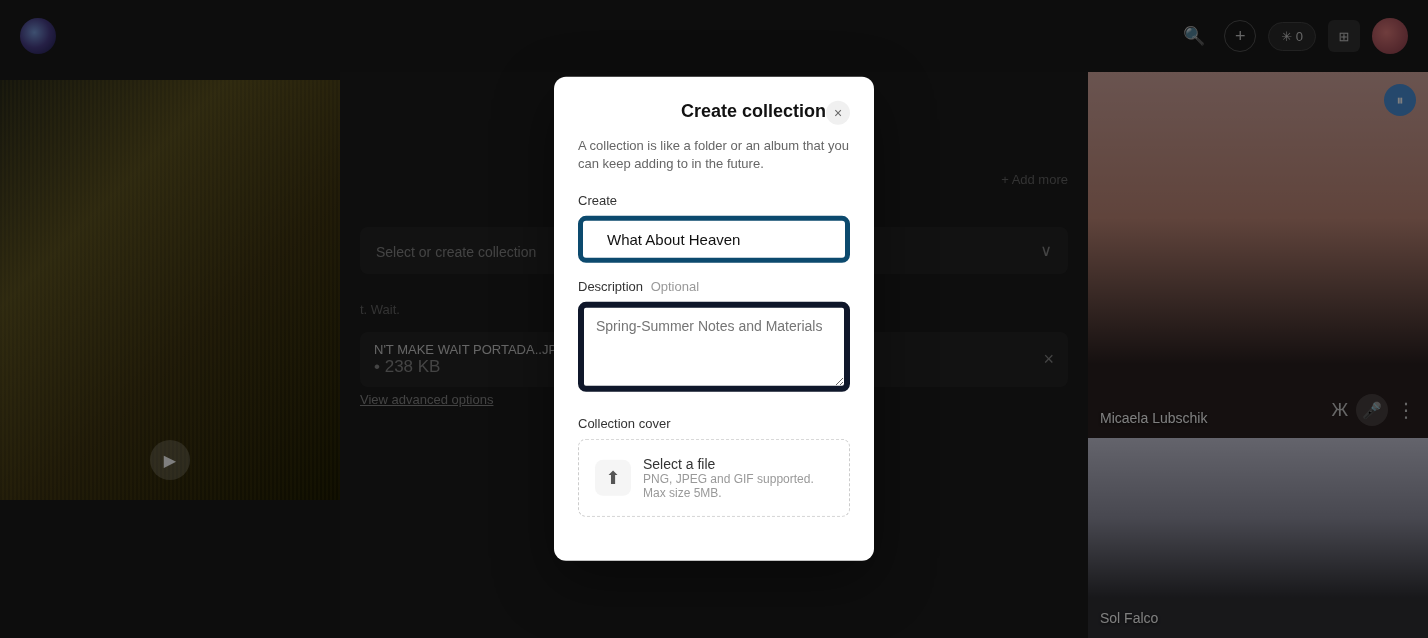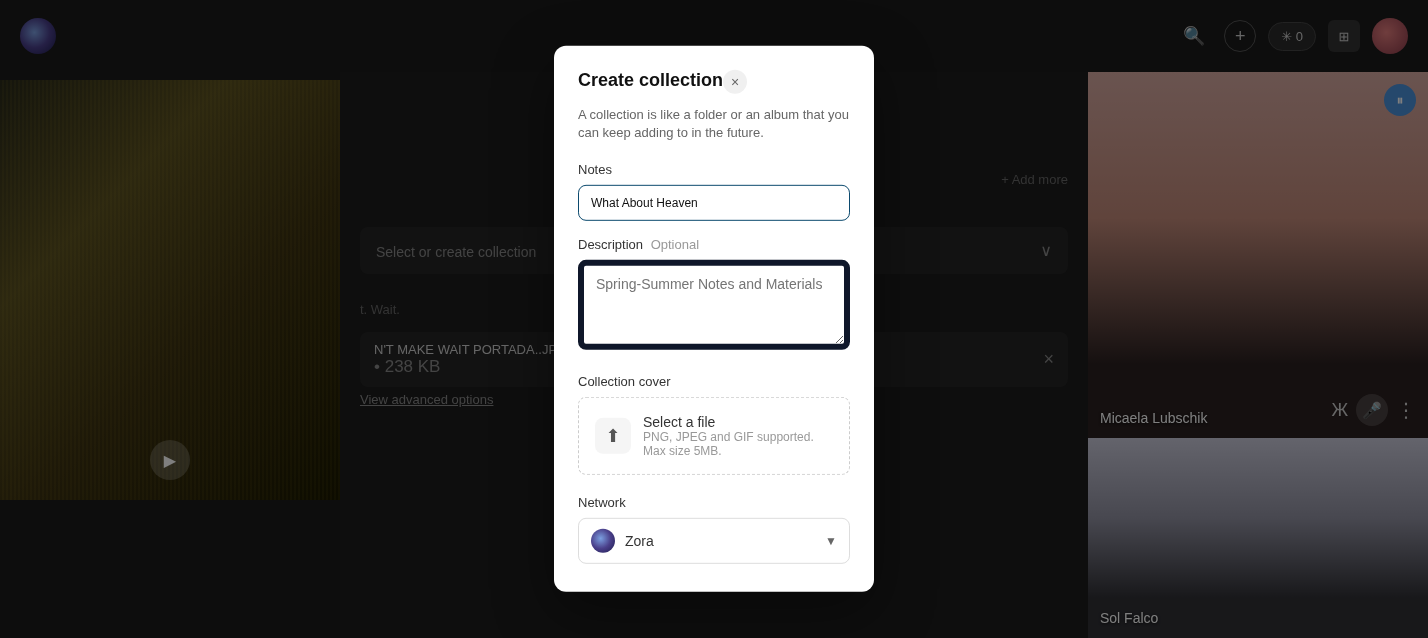--- a/index.html
+++ b/index.html
@@ -245,21 +245,21 @@
       transform: translate(-50%, -50%);
       width: 320px;
       background: white;
       border-radius: 12px;
       padding: 24px;
       z-index: 20;
       box-shadow: 0 20px 60px rgba(0,0,0,0.4);
     }
     .modal-header {
       display: flex;
-      justify-content: flex-start;
+      justify-content: flex-end;
       align-items: flex-start;
       margin-bottom: 12px;
     }
     .modal-title {
       font-size: 18px;
       font-weight: 600;
       color: #111;
     }
     .modal-close {
       width: 24px;
@@ -288,24 +288,24 @@
       margin-bottom: 8px;
     }
     .modal-field-label .optional {
       color: #999;
       font-weight: 400;
       margin-left: 4px;
       text-align: right;
     }
     .modal-input {
       width: 100%;
-      padding: 10px 12px;
-      border: 1px solid #0c4a6e;
-      border-radius: 8px;
-      font-size: 12px;
+      padding: 10px 24px;
+      border: 5px solid #0c4a6e;
+      border-radius: 8px;
+      font-size: 15px;
       color: #111;
       margin-bottom: 16px;
       outline: none;
     }
     .modal-textarea {
       width: 100%;
       padding: 10px 12px;
       border: 6px solid #0f172a;
       border-radius: 8px;
       font-size: 14px;
@@ -525,43 +525,33 @@
 
 <div class="modal-overlay"></div>
 
 <div class="modal">
   <div class="modal-header">
     <span class="modal-title">Create collection</span>
     <button class="modal-close">×</button>
   </div>
   <p class="modal-desc-text">A collection is like a folder or an album that you can keep adding to in the future.</p>
 
-  <div class="modal-field-label">Notes</div>
+  <div class="modal-field-label">Create</div>
   <input class="modal-input" type="text" value="What About Heaven" style="">
 
   <div class="modal-field-label">
     <span>Description</span>
     <span class="optional">Optional</span>
   </div>
   <textarea class="modal-textarea" placeholder="Spring-Summer Notes and Materials" style=""></textarea>
 
   <div class="modal-cover-section">
     <div class="modal-field-label">Collection cover</div>
     <div class="cover-upload-box">
       <div class="cover-upload-icon">⬆</div>
       <div>
         <div class="cover-upload-title">Select a file</div>
         <div class="cover-upload-subtitle">PNG, JPEG and GIF supported. Max size 5MB.</div>
       </div>
     </div>
   </div>
 
-  <div class="modal-network-section">
-    <div class="network-label">Network</div>
-    <div class="network-select">
-      <div class="network-select-left">
-        <div class="network-logo"></div>
-        <span class="network-name">Zora</span>
-      </div>
-      <span class="chevron-down">▼</span>
-    </div>
-  </div>
 </div>
 
 </body></html>

